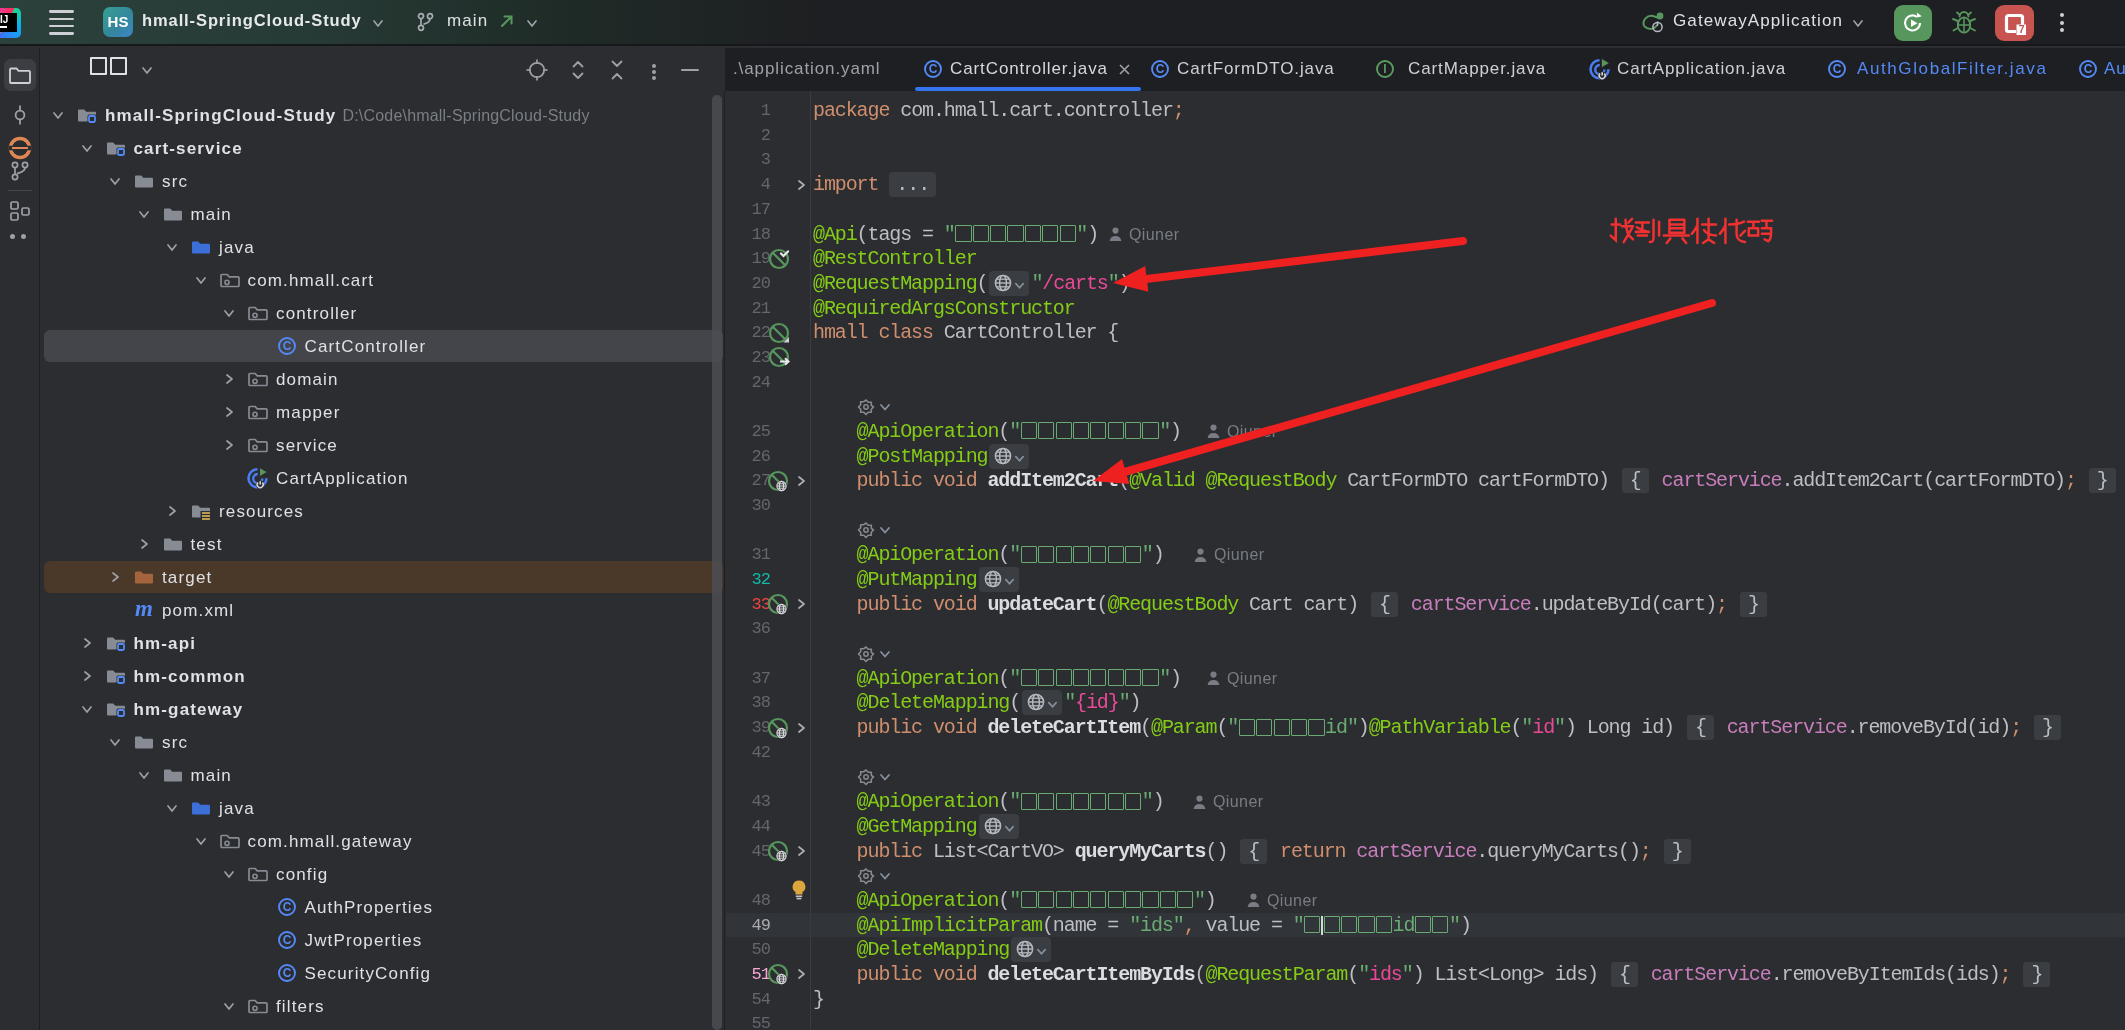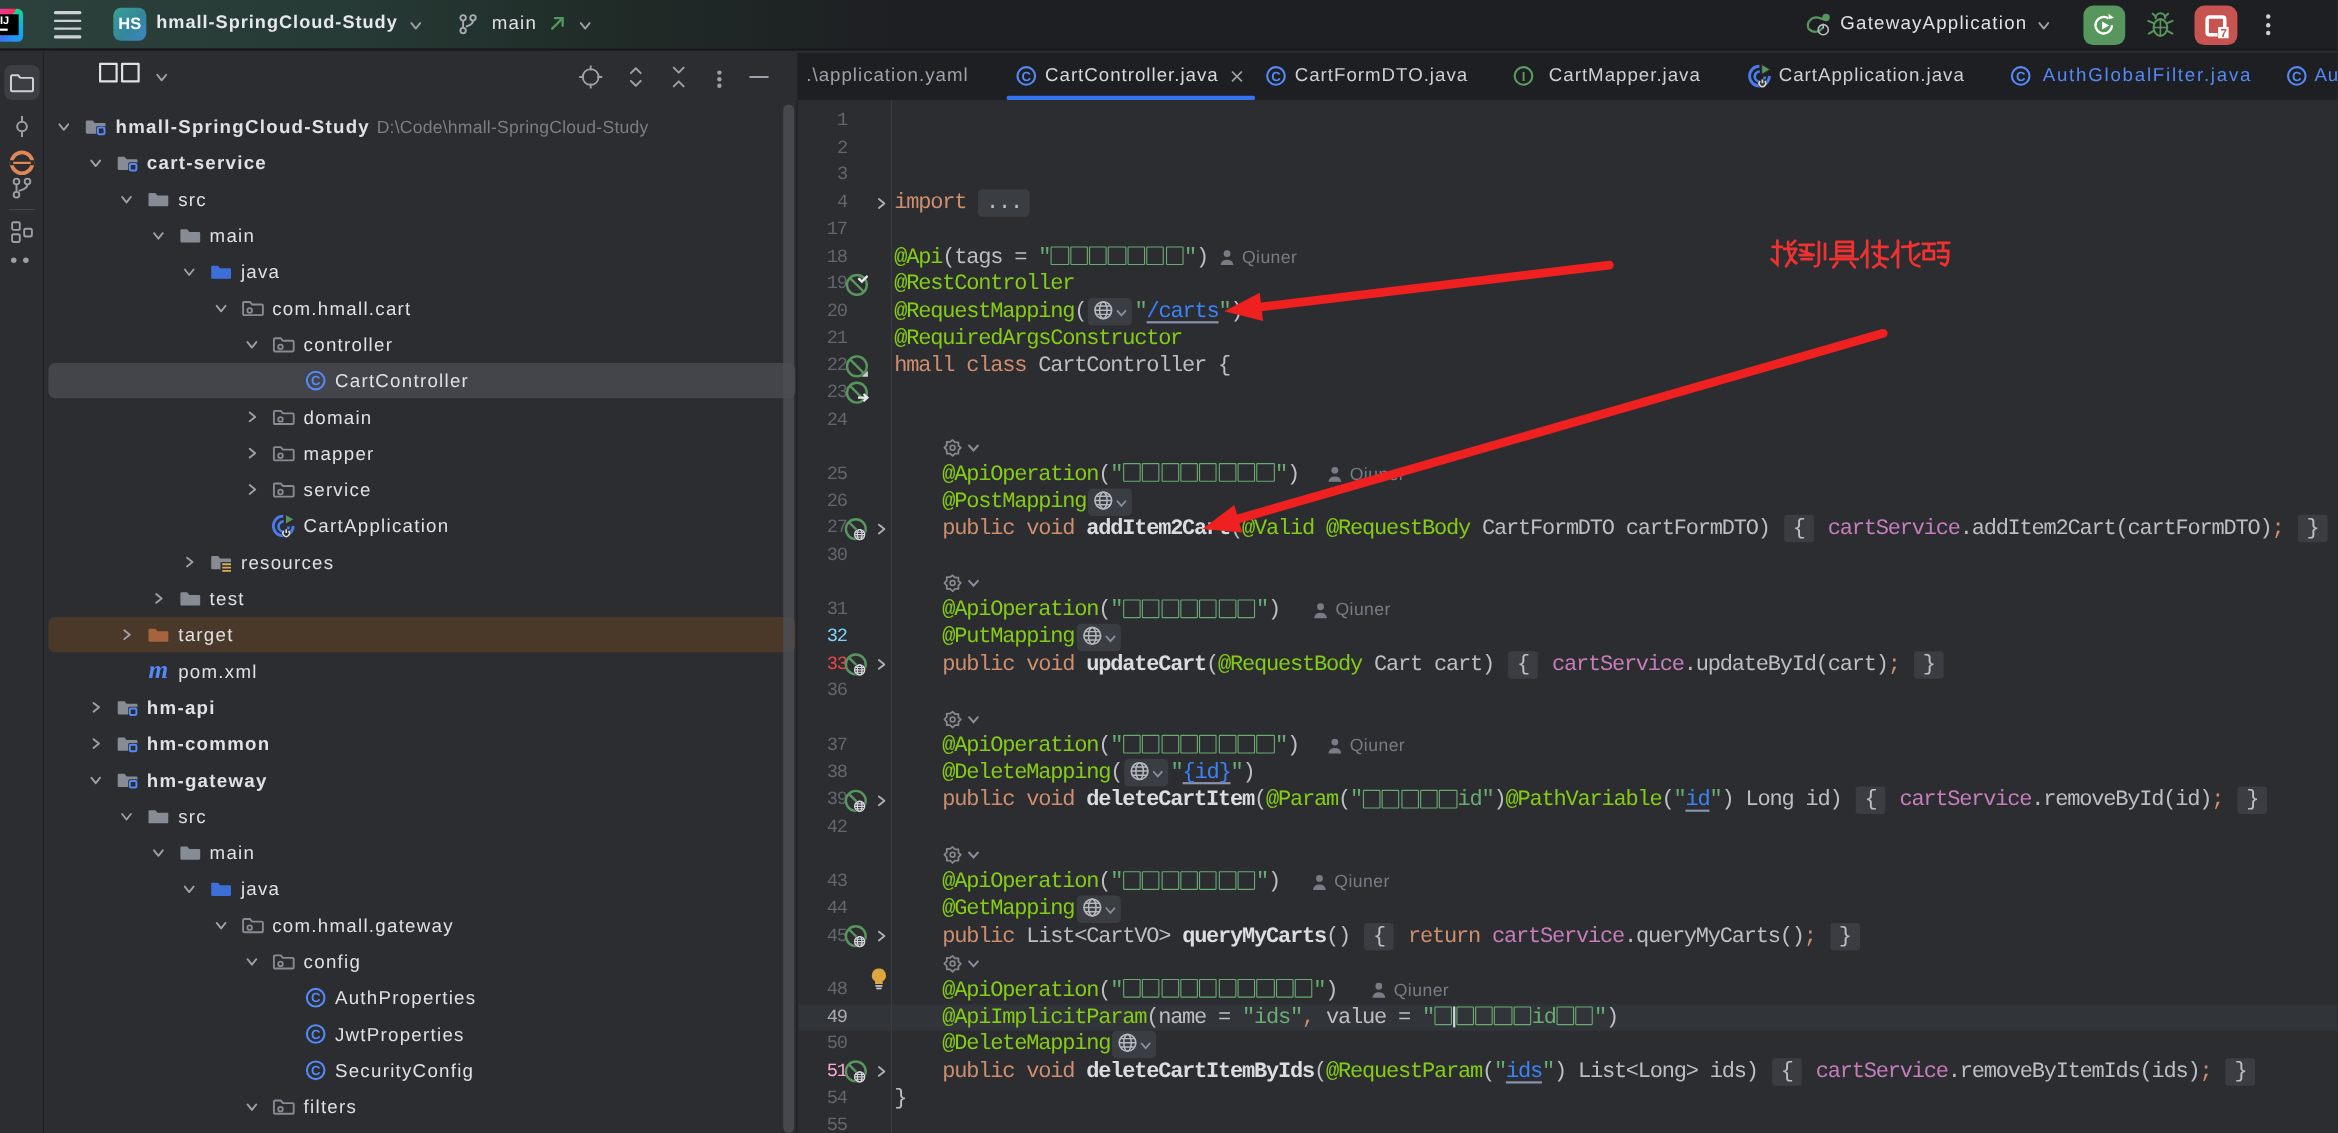--- a/index.html
+++ b/index.html
@@ -12,21 +12,21 @@
 #leftstrip{position:absolute;left:0;top:48px;width:40px;height:982px;background:#2B2D30;border-right:1px solid #1E1F22}
 #tree{position:absolute;left:40px;top:91px;width:685px;height:939px;background:#2B2D30;border-right:1px solid #1E1F22}
 #editor{position:absolute;left:726px;top:91px;width:1399px;height:939px;background:#2B2D30}
 .trow{position:absolute;height:33px;line-height:33px;font-size:17px;letter-spacing:1.15px;color:#DFE1E5;white-space:pre}
 .b{font-weight:bold}
 .gray{color:#7A7E85;font-size:16px;letter-spacing:0.2px}
 .cl{position:absolute;left:813px;height:25px;line-height:25px;font-family:"Liberation Mono",monospace;font-size:20px;letter-spacing:-1.1px;white-space:pre;color:#BCBEC4}
 .ln{position:absolute;width:60px;text-align:right;height:25px;line-height:25px;font-family:"Liberation Mono",monospace;font-size:17px;letter-spacing:-1px;color:#63666D}
 .k{color:#CF8E6D}.an{color:#84cc16}.s{color:#6AAB73}.f{color:#C77DBB}
 .m{color:#D9DCE0;font-weight:bold}
-.lnk{color:#3b82f6;text-decoration:underline;text-decoration-color:#8B93AC;text-underline-offset:3.5px}
+.lnk{color:#ec4899;text-decoration-color:#8B93AC;text-underline-offset:3.5px}
 .fb{background:#3A3D42;border-radius:3px;padding:1px 8px;margin:0 2px;color:#BCBEC4}
 .ib{background:#3A3D42;border-radius:4px;padding:1px 7px;color:#BCBEC4}
 .gbox{background:#3A3D42;border-radius:4px;padding:1px 4px 1px 4px;margin:0 2px}
 .cj{display:inline-block;width:16.2px;height:17px;border:1.8px solid currentColor;border-radius:1px;margin:0 0.6px;vertical-align:-2.5px}
 .cjh{display:inline-block;width:17px;height:18px;border:2px solid currentColor;border-radius:1px;margin:0 1.5px;vertical-align:-2.5px}
 .qname{position:absolute;height:25px;line-height:25px;font-size:16px;letter-spacing:0.4px;color:#787C84}
 .tab{position:absolute;height:43px;line-height:42px;font-size:17px;letter-spacing:0.9px;color:#CED0D6;white-space:nowrap}
 </style></head><body>
 <div id="root">
 <div id="toolbar"></div>
@@ -418,21 +418,21 @@
 <div class="ln" style="left:710px;top:270.86px;color:#63666D">20</div>
 <div class="ln" style="left:710px;top:295.53999999999996px;color:#63666D">21</div>
 <div class="ln" style="left:710px;top:320.22px;color:#63666D">22</div>
 <div class="ln" style="left:710px;top:344.9px;color:#63666D">23</div>
 <div class="ln" style="left:710px;top:369.58000000000004px;color:#63666D">24</div>
 <div class="ln" style="left:710px;top:418.93999999999994px;color:#63666D">25</div>
 <div class="ln" style="left:710px;top:443.62px;color:#63666D">26</div>
 <div class="ln" style="left:710px;top:468.29999999999995px;color:#63666D">27</div>
 <div class="ln" style="left:710px;top:492.98px;color:#63666D">30</div>
 <div class="ln" style="left:710px;top:542.34px;color:#63666D">31</div>
-<div class="ln" style="left:710px;top:567.02px;color:#7dd3fc">32</div>
+<div class="ln" style="left:710px;top:567.02px;color:#14b8a6">32</div>
 <div class="ln" style="left:710px;top:591.7px;color:#ef4444">33</div>
 <div class="ln" style="left:710px;top:616.38px;color:#63666D">36</div>
 <div class="ln" style="left:710px;top:665.74px;color:#63666D">37</div>
 <div class="ln" style="left:710px;top:690.42px;color:#63666D">38</div>
 <div class="ln" style="left:710px;top:715.1px;color:#63666D">39</div>
 <div class="ln" style="left:710px;top:739.78px;color:#63666D">42</div>
 <div class="ln" style="left:710px;top:789.14px;color:#63666D">43</div>
 <div class="ln" style="left:710px;top:813.82px;color:#63666D">44</div>
 <div class="ln" style="left:710px;top:838.5px;color:#63666D">45</div>
 <div class="ln" style="left:710px;top:887.86px;color:#63666D">48</div>
@@ -522,20 +522,21 @@
       <path d="M4 2 L9 6 L4 10" fill="none" stroke="#ACAEB3" stroke-width="1.7" stroke-linecap="round" stroke-linejoin="round"></path>
     </svg>
 <svg class="abs" style="left:795px;top:178.64px" width="12" height="12" viewBox="0 0 12 12">
       <path d="M4 2 L9 6 L4 10" fill="none" stroke="#ACAEB3" stroke-width="1.7" stroke-linecap="round" stroke-linejoin="round"></path>
     </svg>
 <svg class="abs" style="left:789px;top:878.9px" width="20" height="21" viewBox="0 0 20 21">
       <path d="M10 1.5 a6.3 6.3 0 0 1 3.5 11.6 l0 2.4 h-7 l0-2.4 A6.3 6.3 0 0 1 10 1.5 Z" fill="#DDA53E"></path>
       <rect x="6.8" y="16.5" width="6.4" height="1.6" fill="#C0C3C8"></rect>
       <rect x="7.6" y="18.8" width="4.8" height="1.6" fill="#C0C3C8"></rect>
     </svg>
+<div class="cl" style="top:98.1px"><span class="k">package</span> com.hmall.cart.controller<span class="k">;</span></div>
 <div class="cl" style="top:172.14px"><span class="k">import</span> <span class="ib">...</span></div>
 <div class="cl" style="top:221.5px"><span class="an">@Api</span>(tags = <span class="s">"<i class="cj"></i><i class="cj"></i><i class="cj"></i><i class="cj"></i><i class="cj"></i><i class="cj"></i><i class="cj"></i>"</span>)</div>
 <div class="cl" style="top:246.17999999999995px"><span class="an">@RestController</span></div>
 <div class="cl" style="top:270.86px"><span class="an">@RequestMapping</span>(<span class="gbox"><svg width="20" height="20" viewBox="0 0 20 20" style="vertical-align:-4px">
           <circle cx="10" cy="10" r="7.6" fill="none" stroke="#B6B9BF" stroke-width="1.5"></circle>
           <ellipse cx="10" cy="10" rx="3.4" ry="7.6" fill="none" stroke="#B6B9BF" stroke-width="1.4"></ellipse>
           <line x1="2.4" y1="10" x2="17.6" y2="10" stroke="#B6B9BF" stroke-width="1.4"></line>
           <line x1="3.4" y1="6.2" x2="16.6" y2="6.2" stroke="#B6B9BF" stroke-width="1.3"></line>
           <line x1="3.4" y1="13.8" x2="16.6" y2="13.8" stroke="#B6B9BF" stroke-width="1.3"></line>
         </svg><svg width="11" height="11" viewBox="0 0 12 12" style="vertical-align:-2px;margin-left:1px">

